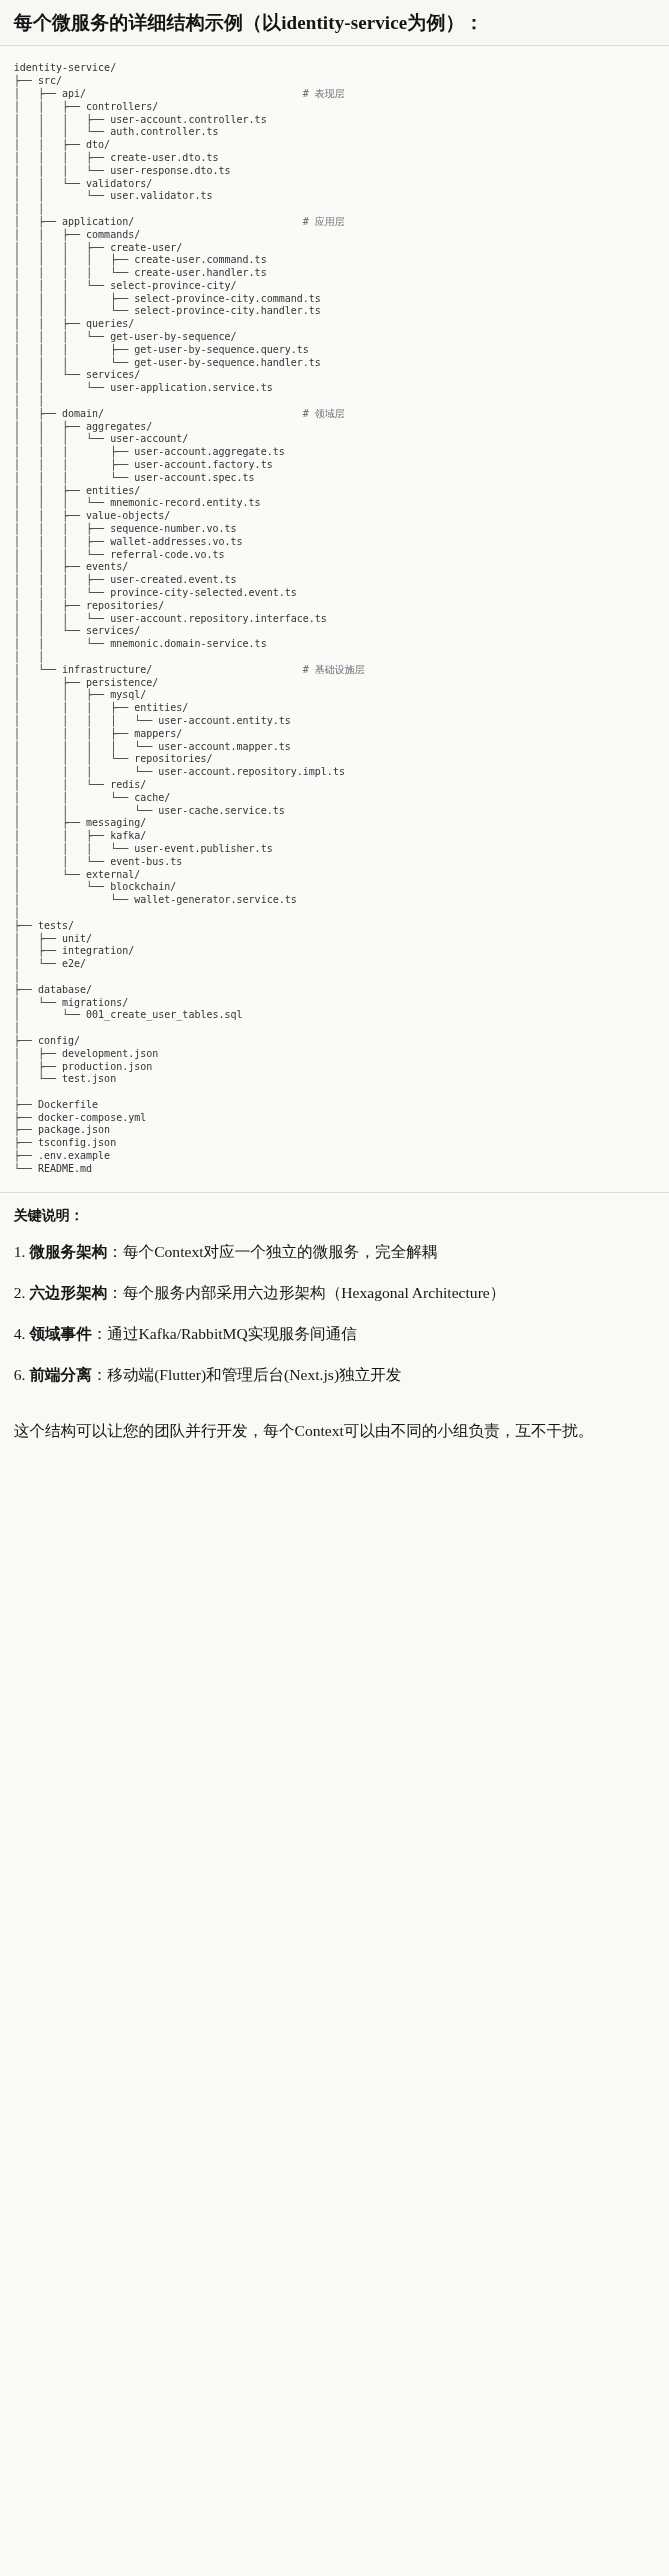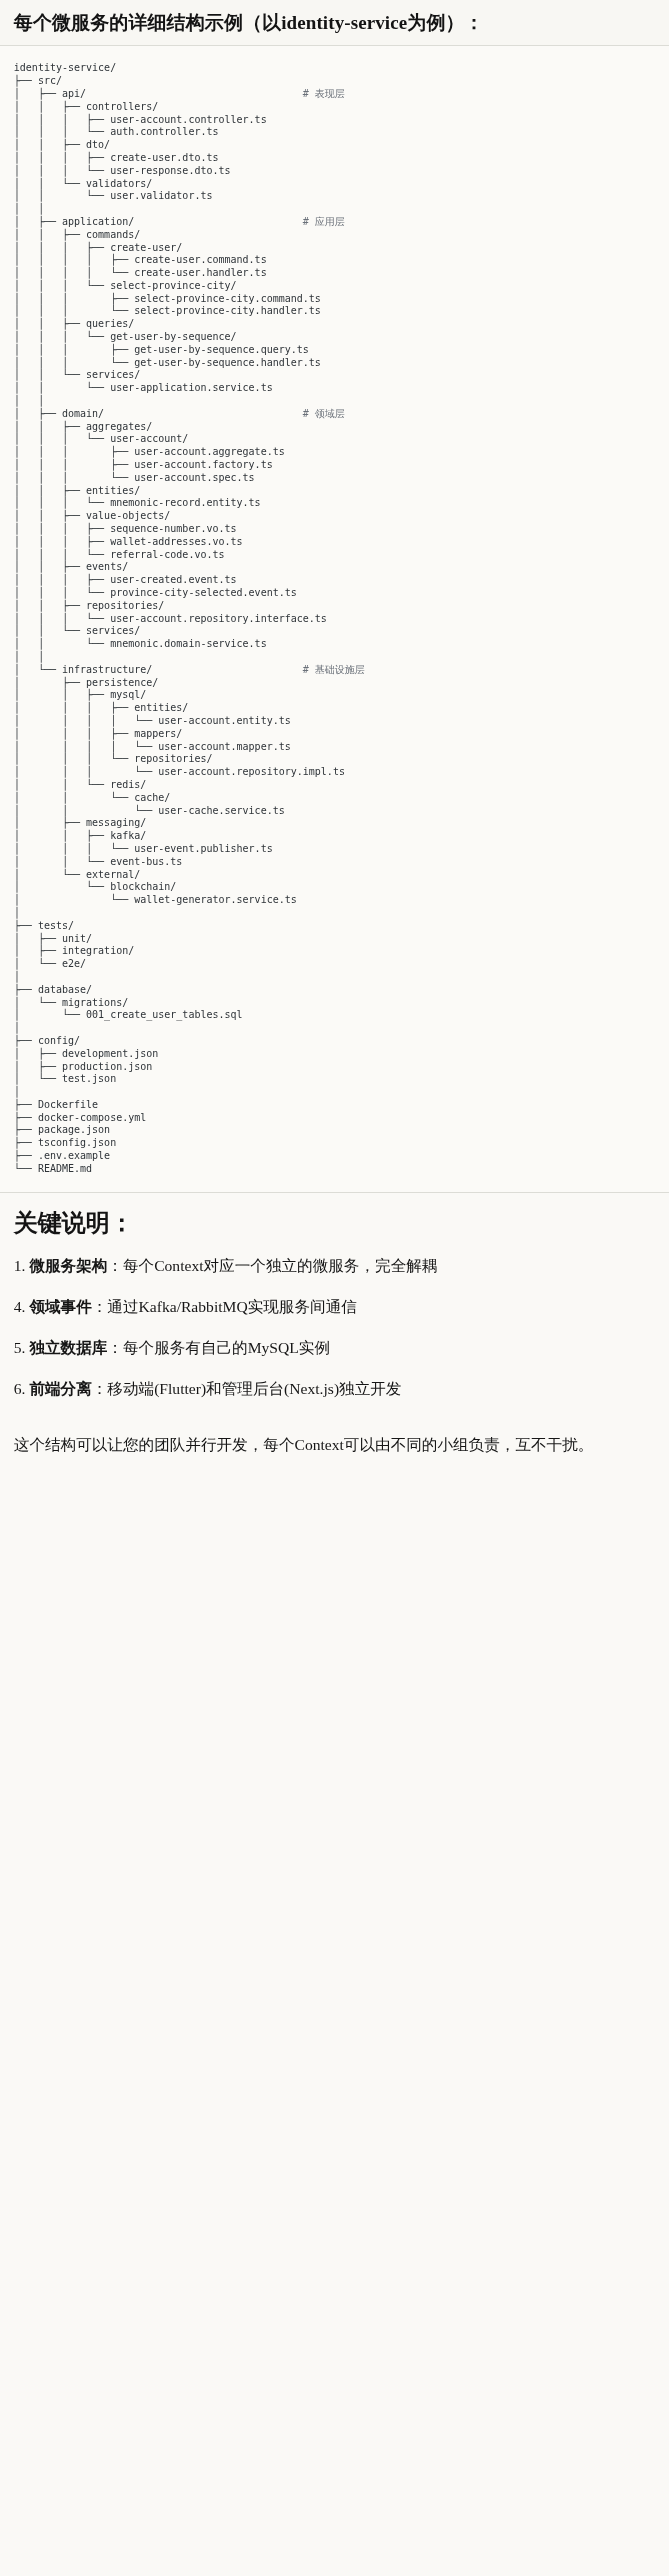--- a/index.html
+++ b/index.html
@@ -57,21 +57,21 @@
   }
 
   
   .notes {
     padding: 13.8px 13.8px 16.3px 13.8px;
     background: #faf9f6;
   }
   .notes h2 {
     margin: 0 0 16.3px 0;
     font-family: "Liberation Serif", serif;
-    font-size: 24px;
+    font-size: 14px;
     font-weight: bold;
     color: #141414;
   }
   .note-item {
     font-family: "Liberation Serif", serif;
     font-size: 15.6px;
     line-height: 1.35;
     margin: 11px 0 20px 0;
     color: #161616;
   }
@@ -185,21 +185,21 @@
 <span>├── package.json</span>
 <span>├── tsconfig.json</span>
 <span>├── .env.example</span>
 <span>└── README.md</span></pre>
   </section>
 
   <section class="notes">
     <h2>关键说明：</h2>
     <div>
         <p class="note-item"><span class="num">1. </span><span class="lbl">微服务架构</span><span>：</span><span>每个Context对应一个独立的微服务，完全解耦</span></p>
+        <p class="note-item"><span class="num">2. </span><span class="lbl">六边形架构</span><span>：</span><span>每个服务内部采用六边形架构（Hexagonal Architecture）</span></p>
         <p class="note-item"><span class="num">4. </span><span class="lbl">领域事件</span><span>：</span><span>通过Kafka/RabbitMQ实现服务间通信</span></p>
-        <p class="note-item"><span class="num">5. </span><span class="lbl">独立数据库</span><span>：</span><span>每个服务有自己的MySQL实例</span></p>
         <p class="note-item"><span class="num">6. </span><span class="lbl">前端分离</span><span>：</span><span>移动端(Flutter)和管理后台(Next.js)独立开发</span></p>
       </div>
     <p class="closing">这个结构可以让您的团队并行开发，每个Context可以由不同的小组负责，互不干扰。</p>
   </section>
 
 </div>
 
 
 </body></html>

